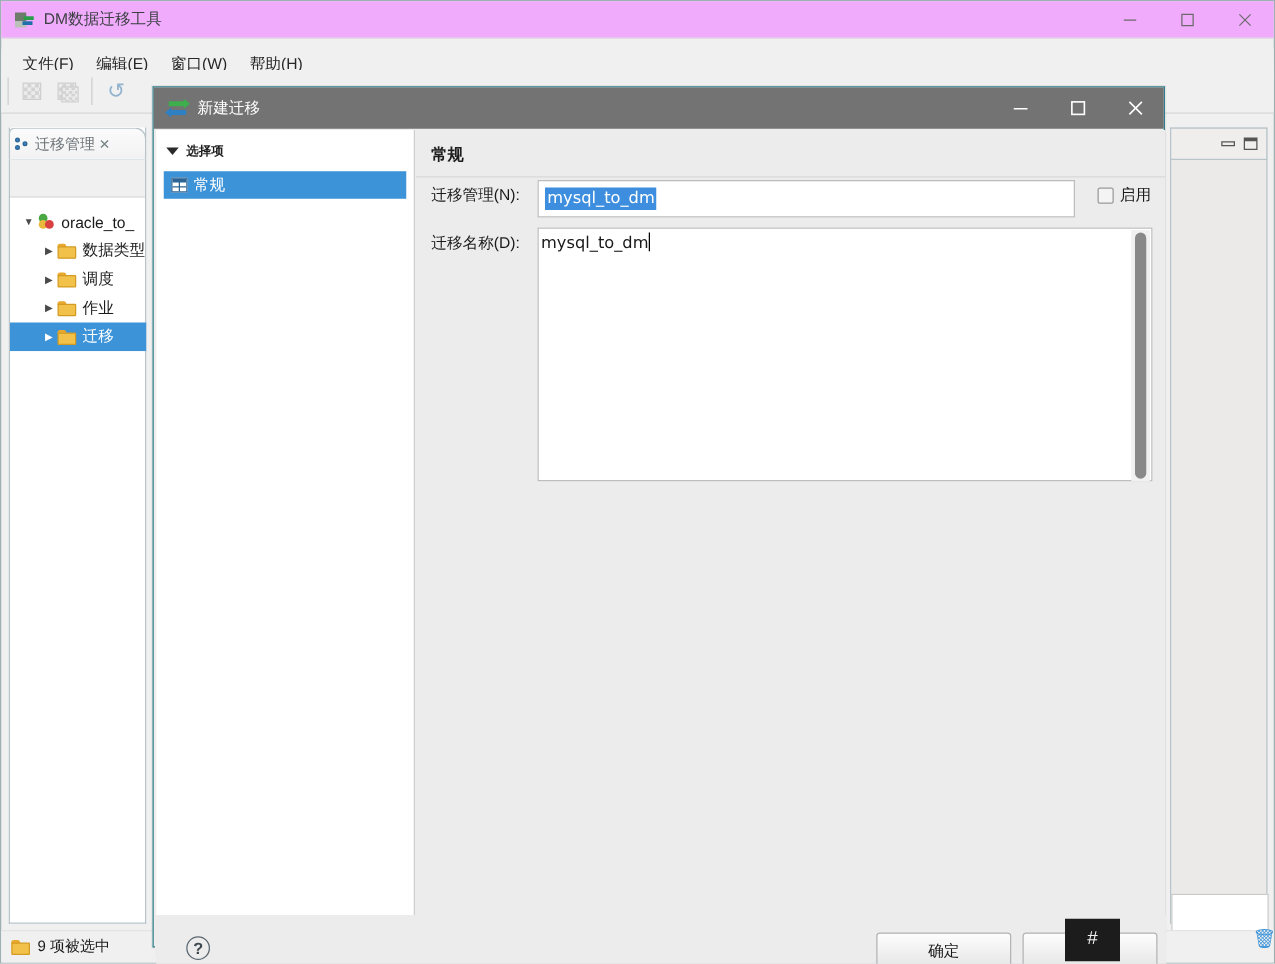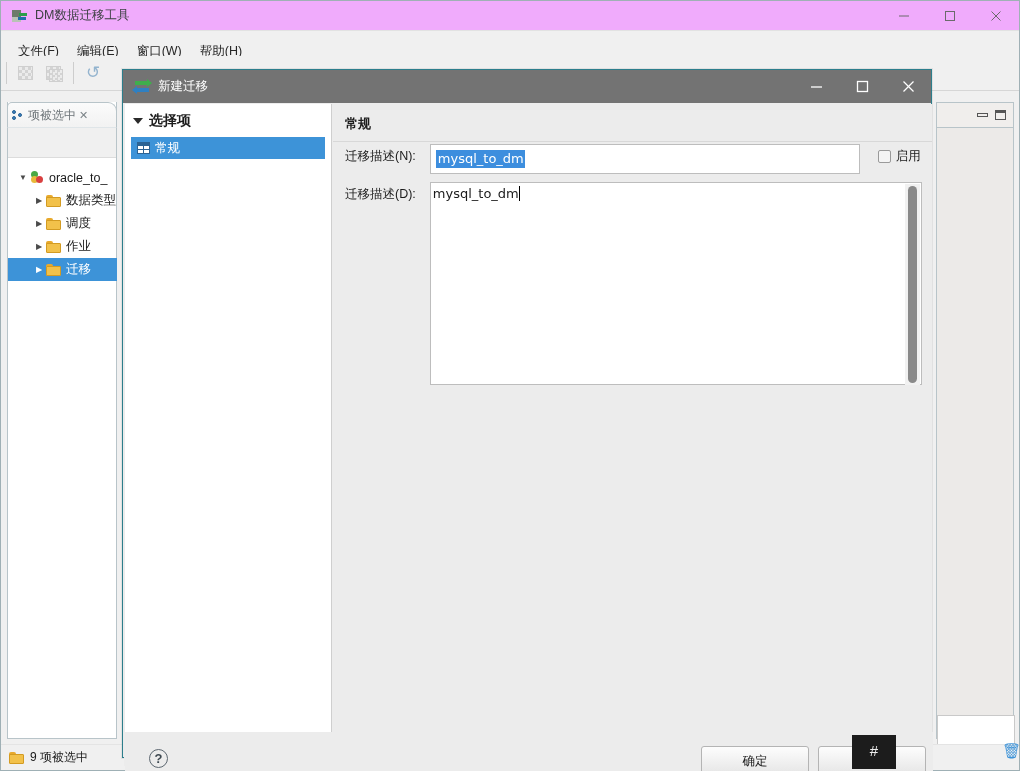--- a/index.html
+++ b/index.html
@@ -245,21 +245,21 @@
   }
   .dlg-tree {
     position: absolute; left: 1px; top: 0;
     width: 207px; height: 628px;
     background: #ffffff;
     border-right: 1px solid #cfcfcf;
   }
   .dt-header {
     display: flex; align-items: center;
     height: 26px; padding-left: 8px;
-    font-size: 14px; font-weight: bold; color: #1d1d1d;
+    font-size: 10px; font-weight: bold; color: #1d1d1d;
     margin-top: 4px;
   }
   .dt-tri {
     width: 0; height: 0;
     border-left: 5px solid transparent; border-right: 5px solid transparent;
     border-top: 6px solid #2a2a2a;
     margin-right: 6px;
   }
   .dt-item {
     display: flex; align-items: center;
@@ -447,21 +447,21 @@
     </div>
   </div>
 
   <div class="leftview"></div>
   <div class="view-tab">
     <div class="vt-icon">
         <i class="a"></i>
         <i class="b"></i>
         <i class="c"></i>
       </div>
-    <div class="vt-label">项被选中</div>
+    <div class="vt-label">迁移管理</div>
     <div class="vt-close">✕</div>
   </div>
   <div class="lv-toolbar"></div>
 
   <div class="tree lv-overflow">
     <div class="tnode" style="padding-left:8px">
       <span class="twist">▼</span>
       <span class="ico-conn">
           <i class="g"></i>
           <i class="y"></i>
@@ -557,32 +557,32 @@
           <span class="ico-grid"></span>
           <span>常规</span>
         </div>
       </div>
 
       <div class="dlg-right">
         <div class="dr-title">常规</div>
         <div class="dr-sep"></div>
 
         <div class="field-row" style="left:12px; top:40px;">
-          <div class="field-label">迁移描述(N):</div>
+          <div class="field-label">迁移管理(N):</div>
           <div class="txtinput" style="margin-left:14px">
             <span class="selected-text">mysql_to_dm</span>
           </div>
           <div class="chk-wrap">
             <span class="chkbox"></span>
             <span class="chk-label">启用</span>
           </div>
         </div>
 
         <div class="field-row" style="left:12px; top:78px;">
-          <div class="field-label">迁移描述(D):</div>
+          <div class="field-label">迁移名称(D):</div>
           <div class="txtarea" style="margin-left:14px">
             <div class="ta-text"><span>mysql_to_dm</span><span class="ta-caret"></span></div>
             <div class="ta-scrollbar">
               <div class="ta-thumb"></div>
             </div>
           </div>
         </div>
       </div>
 
       <div class="dlg-footer">

